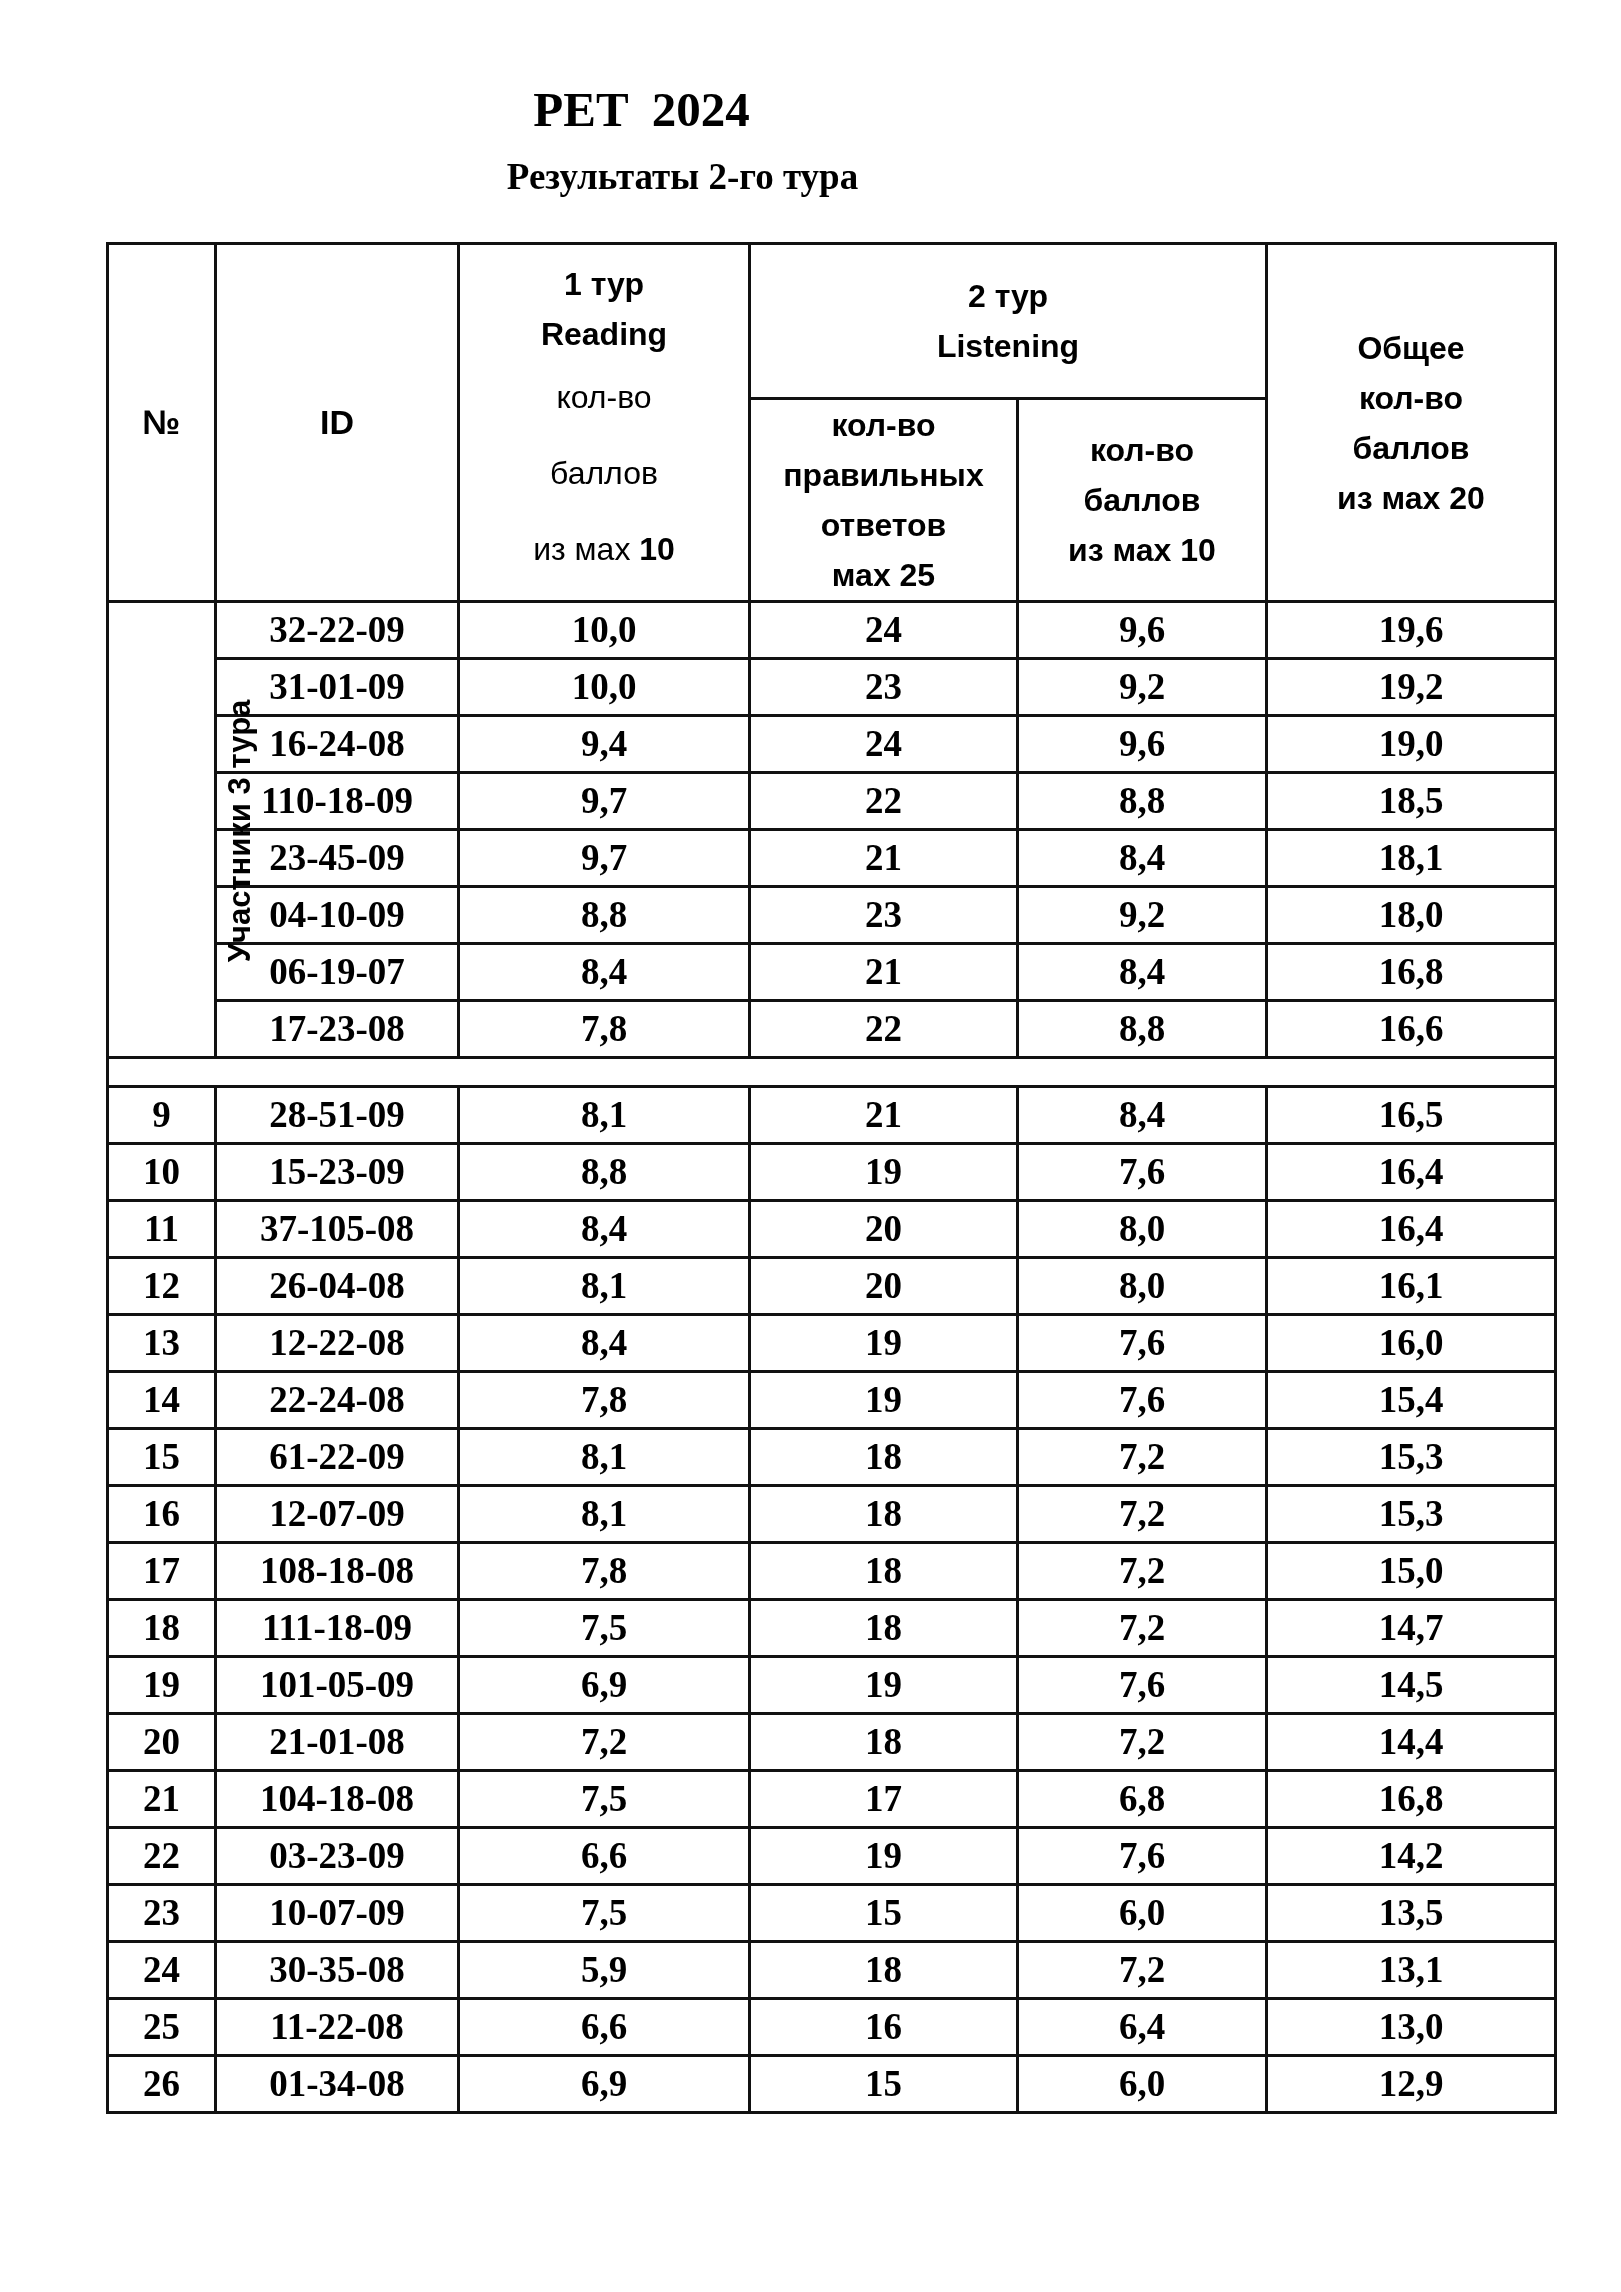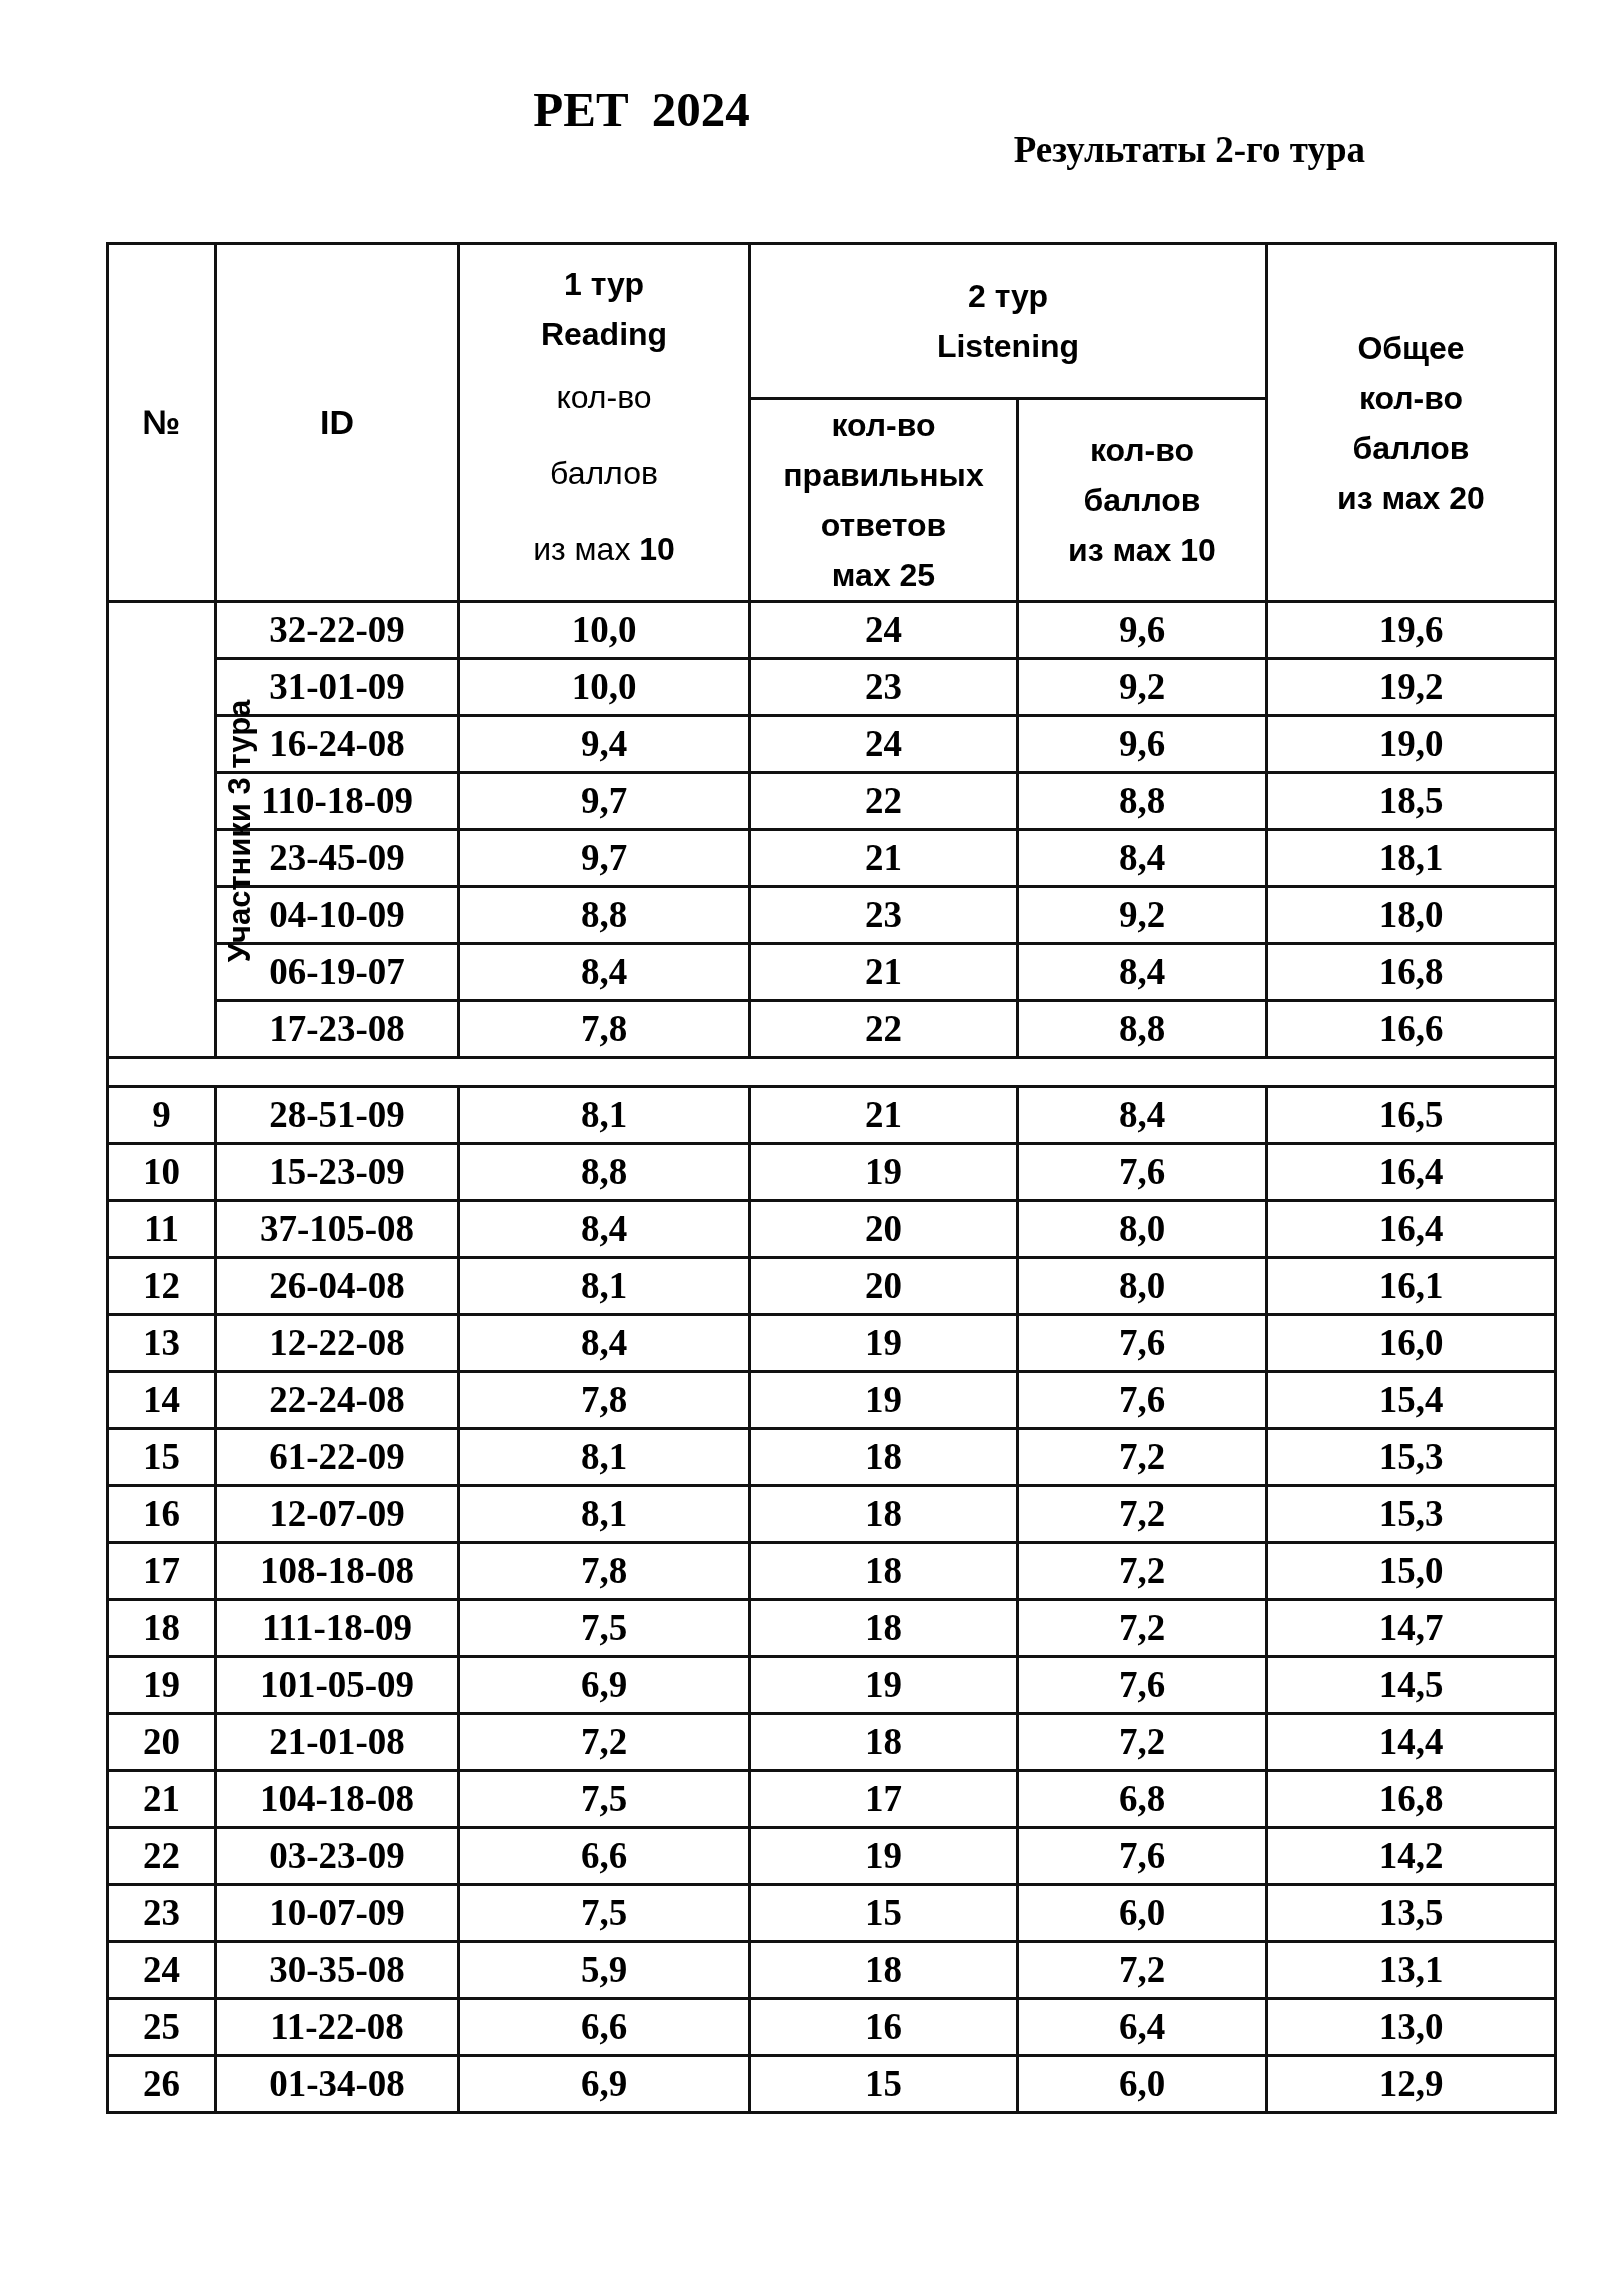--- a/index.html
+++ b/index.html
@@ -3,21 +3,21 @@
 <meta charset="utf-8">
 <style>
   html, body { margin: 0; padding: 0; background: #ffffff; }
   body { width: 1621px; height: 2293px; position: relative; color: #000; }
   .title {
     position: absolute; left: 0; width: 1283px; top: 80px; text-align: center;
     font-family: "Liberation Serif", serif; font-weight: bold; font-size: 49px; line-height: 59px;
     word-spacing: 11.8px;
   }
   .subtitle {
-    position: absolute; left: 0; width: 1365px; top: 127px; text-align: right;
+    position: absolute; left: 0; width: 1365px; top: 154px; text-align: center;
     font-family: "Liberation Serif", serif; font-weight: bold; font-size: 37px; line-height: 45px;
   }
   table.results {
     position: absolute; left: 106px; top: 242px;
     border-collapse: collapse; table-layout: fixed; width: 1448px;
   }
   table.results td, table.results th {
     border: 3.9px solid #111; padding: 0; text-align: center; vertical-align: middle;
   }
   th { font-family: "Liberation Sans", sans-serif; font-weight: bold; font-size: 32px; line-height: 49px; }

